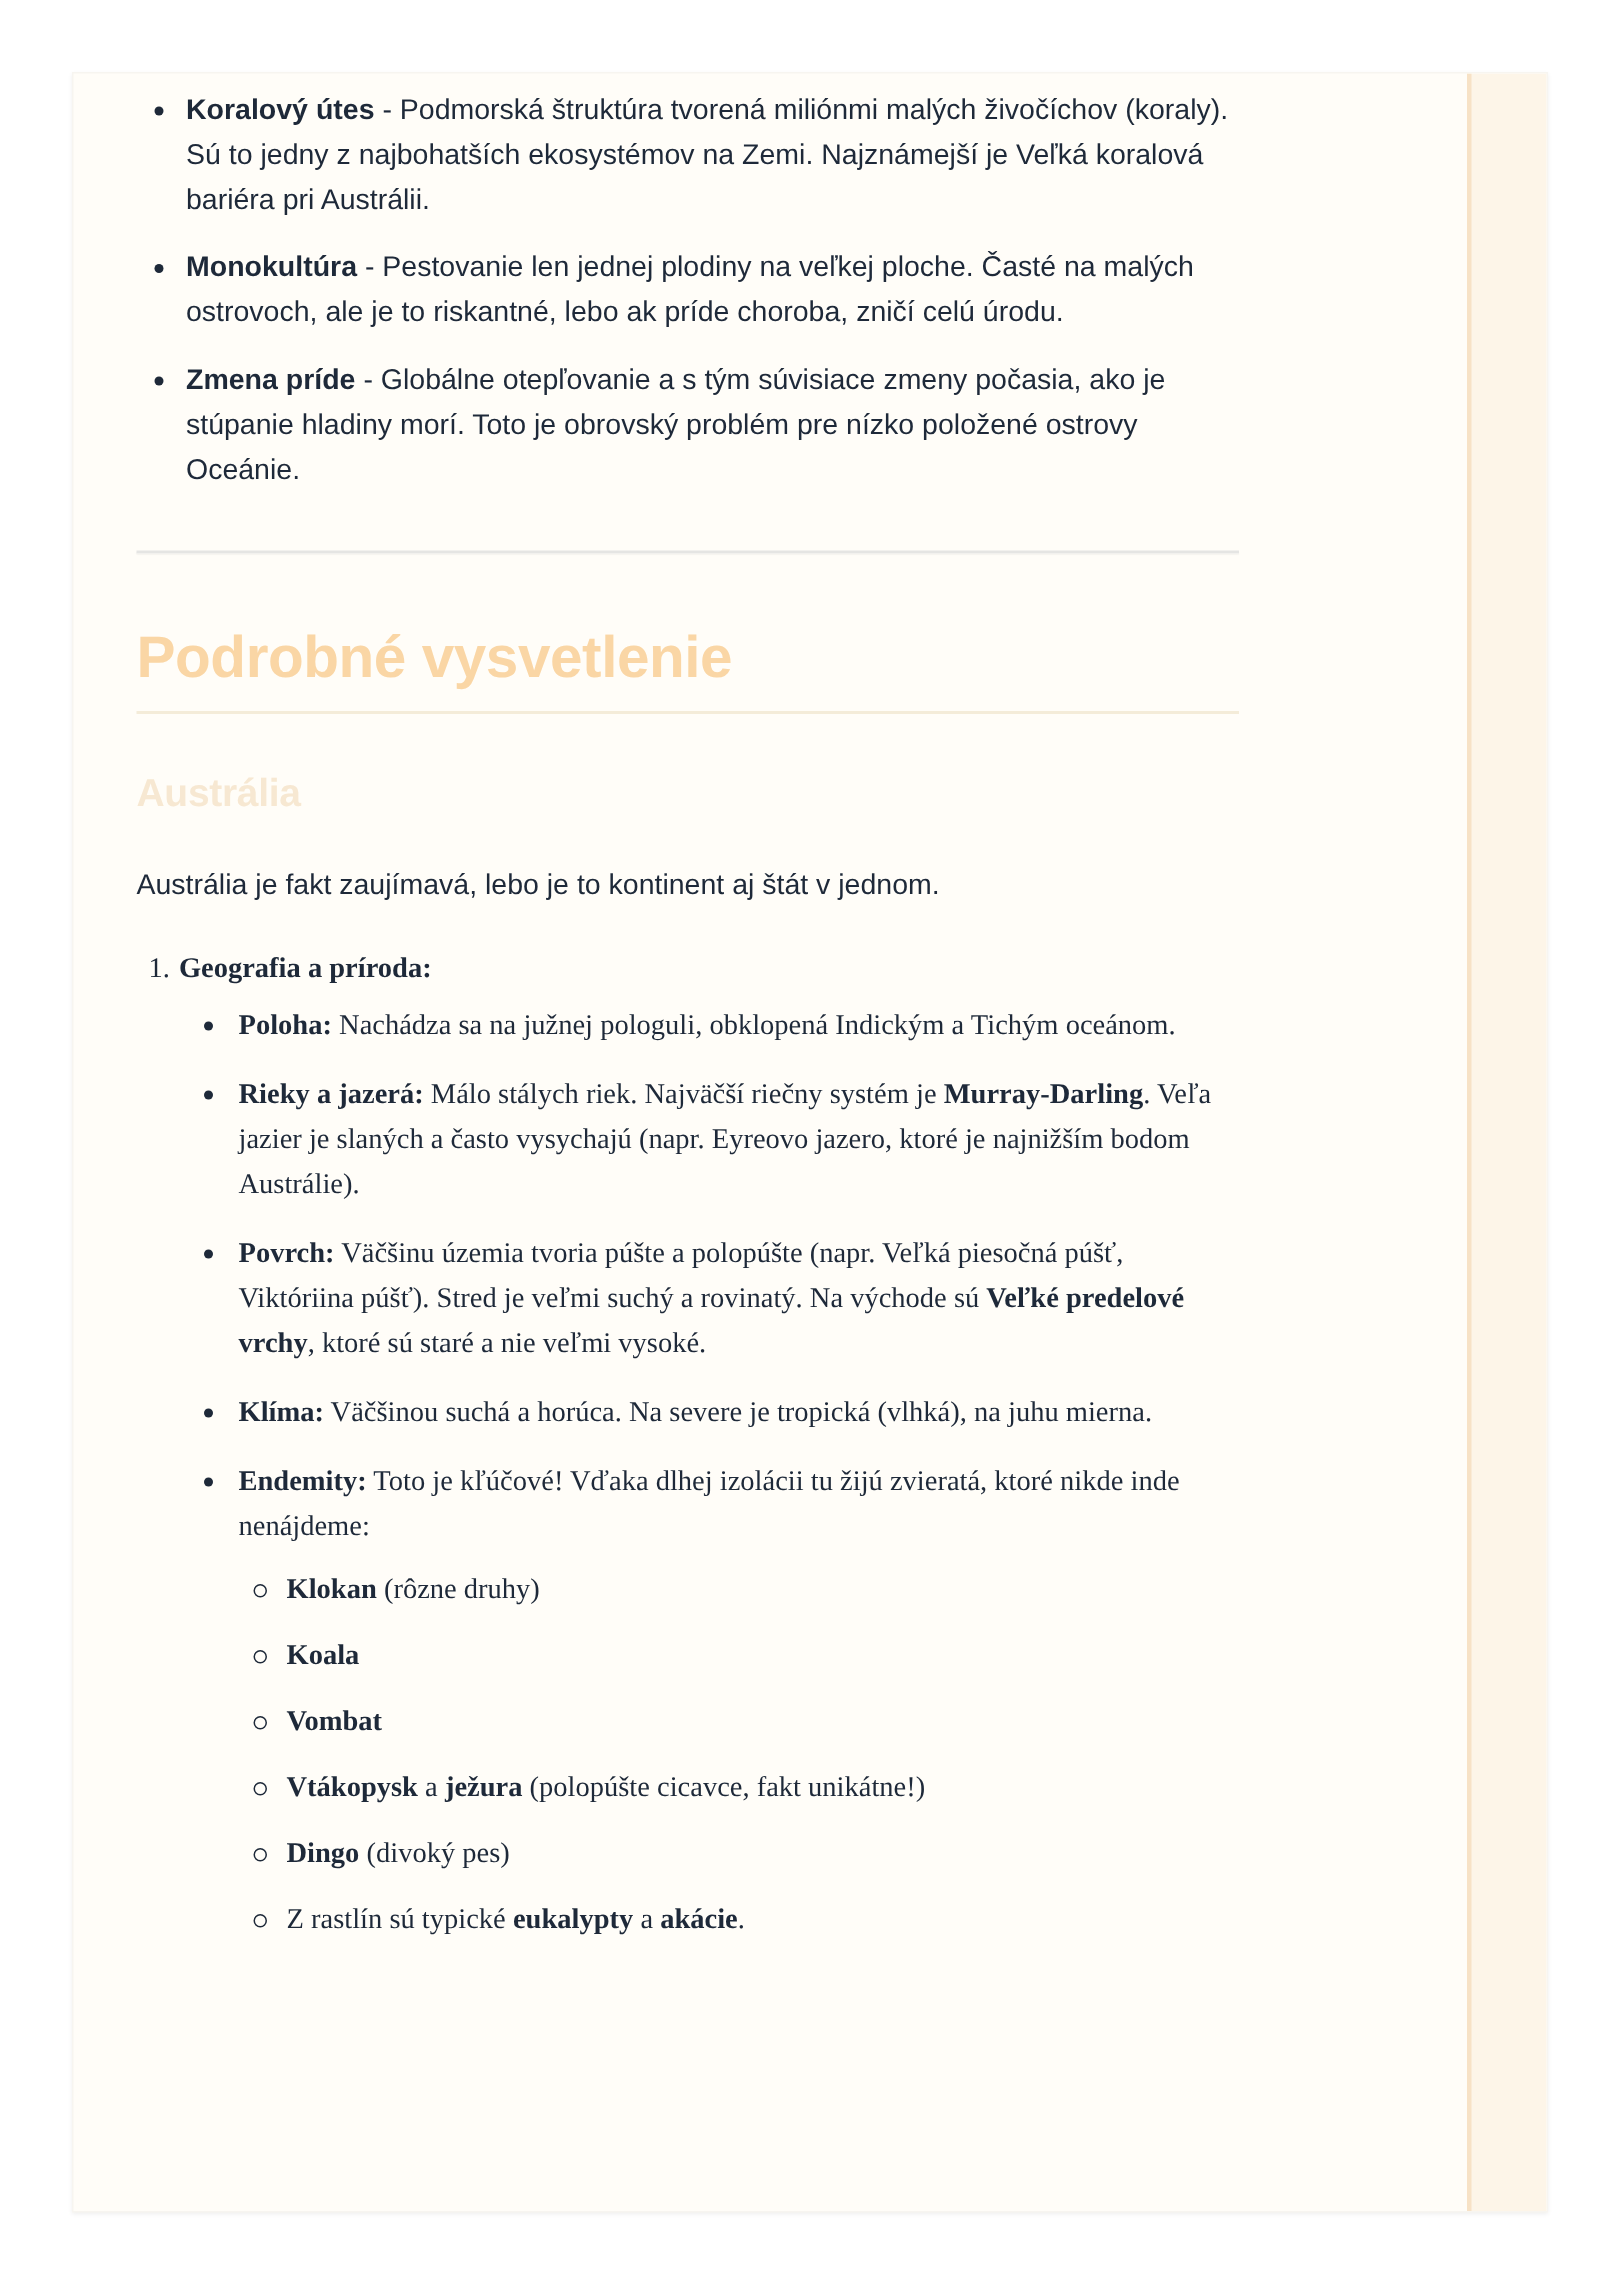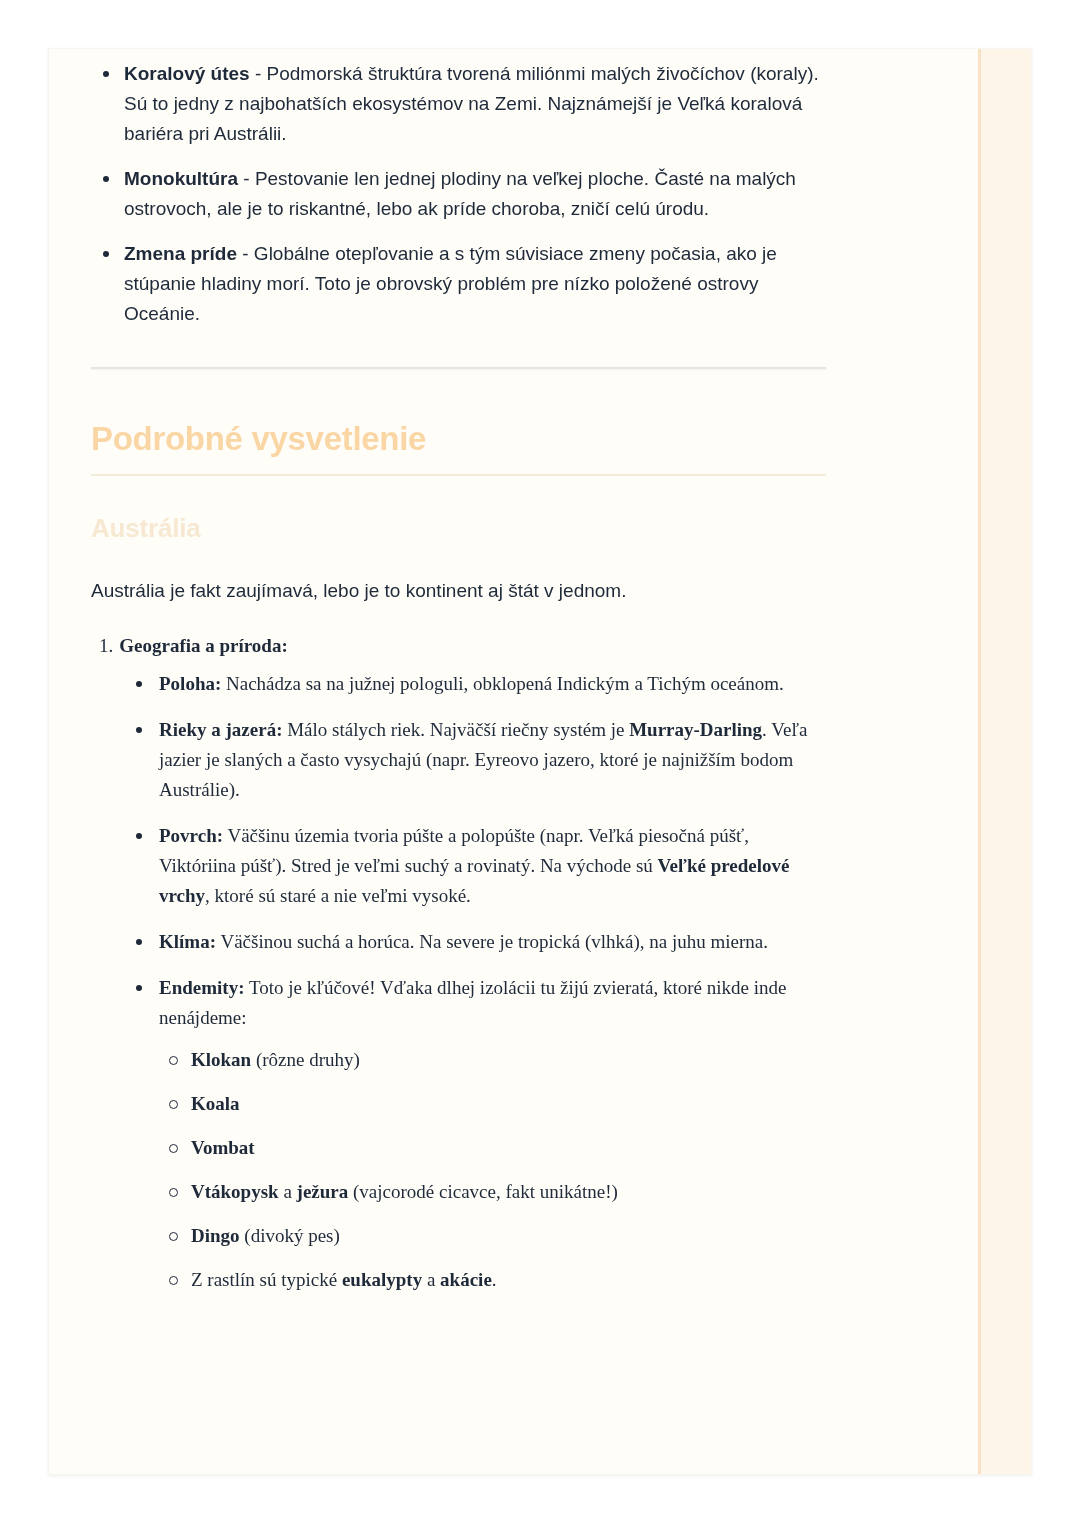--- a/index.html
+++ b/index.html
@@ -43,21 +43,21 @@
   .b{font-weight:700;}
   
   .toplist{list-style:none;margin:0;padding:0;width:737px;}
   .toplist>li{position:relative;padding-left:33px;margin-bottom:15px;}
   .toplist>li::before{
     content:"";position:absolute;left:12px;top:12px;width:6px;height:6px;
     border-radius:50%;background:var(--body-text);
   }
   .hr-gray{border:none;border-top:2px solid var(--divider-gray);margin:38px 0 0 0;width:735px;box-shadow:0 1px 1px rgba(0,0,0,0.04);}
   h1{
-    font-size:33px;line-height:40px;font-weight:700;
+    font-size:39px;line-height:40px;font-weight:700;
     color:var(--heading-primary);
     margin:50px 0 0 0;letter-spacing:-0.3px;
   }
   .hr-peach{border:none;border-top:2px solid var(--divider-peach);margin:15px 0 0 0;width:735px;}
   h2{
     font-size:26px;line-height:32px;font-weight:700;
     color:var(--heading-secondary);
     margin:36px 0 0 0;letter-spacing:-0.2px;
   }
   .intro{margin:32px 0 0 0;width:737px;}
@@ -112,21 +112,21 @@
           <span class="num">1.</span><span class="b">Geografia a príroda:</span>
           <ul class="sublist">
               <li><span class="b">Poloha:</span><span> Nachádza sa na južnej pologuli, obklopená Indickým a Tichým oceánom.</span></li>
               <li><span class="b">Rieky a jazerá:</span><span> Málo stálych riek. Najväčší riečny systém je </span><span class="b">Murray-Darling</span><span>. Veľa jazier je slaných a často vysychajú (napr. Eyreovo jazero, ktoré je najnižším bodom Austrálie).</span></li>
               <li><span class="b">Povrch:</span><span> Väčšinu územia tvoria púšte a polopúšte (napr. Veľká piesočná púšť, Viktóriina púšť). Stred je veľmi suchý a rovinatý. Na východe sú </span><span class="b">Veľké predelové vrchy</span><span>, ktoré sú staré a nie veľmi vysoké.</span></li>
               <li><span class="b">Klíma:</span><span> Väčšinou suchá a horúca. Na severe je tropická (vlhká), na juhu mierna.</span></li>
               <li><span class="b">Endemity:</span><span> Toto je kľúčové! Vďaka dlhej izolácii tu žijú zvieratá, ktoré nikde inde nenájdeme:</span><ul class="sublist3">
                   <li><span class="b">Klokan</span><span> (rôzne druhy)</span></li>
                   <li><span class="b">Koala</span></li>
                   <li><span class="b">Vombat</span></li>
-                  <li><span class="b">Vtákopysk</span><span> a </span><span class="b">ježura</span><span> (vajcorodé cicavce, fakt unikátne!)</span></li>
+                  <li><span class="b">Vtákopysk</span><span> a </span><span class="b">ježura</span><span> (polopúšte cicavce, fakt unikátne!)</span></li>
                   <li><span class="b">Dingo</span><span> (divoký pes)</span></li>
                   <li><span>Z rastlín sú typické </span><span class="b">eukalypty</span><span> a </span><span class="b">akácie</span><span>.</span></li>
                 </ul></li>
             </ul>
         </li>
       </ol>
     </div>
 
     <div class="footer">(c) Knowunity 2025</div>
   </div>

